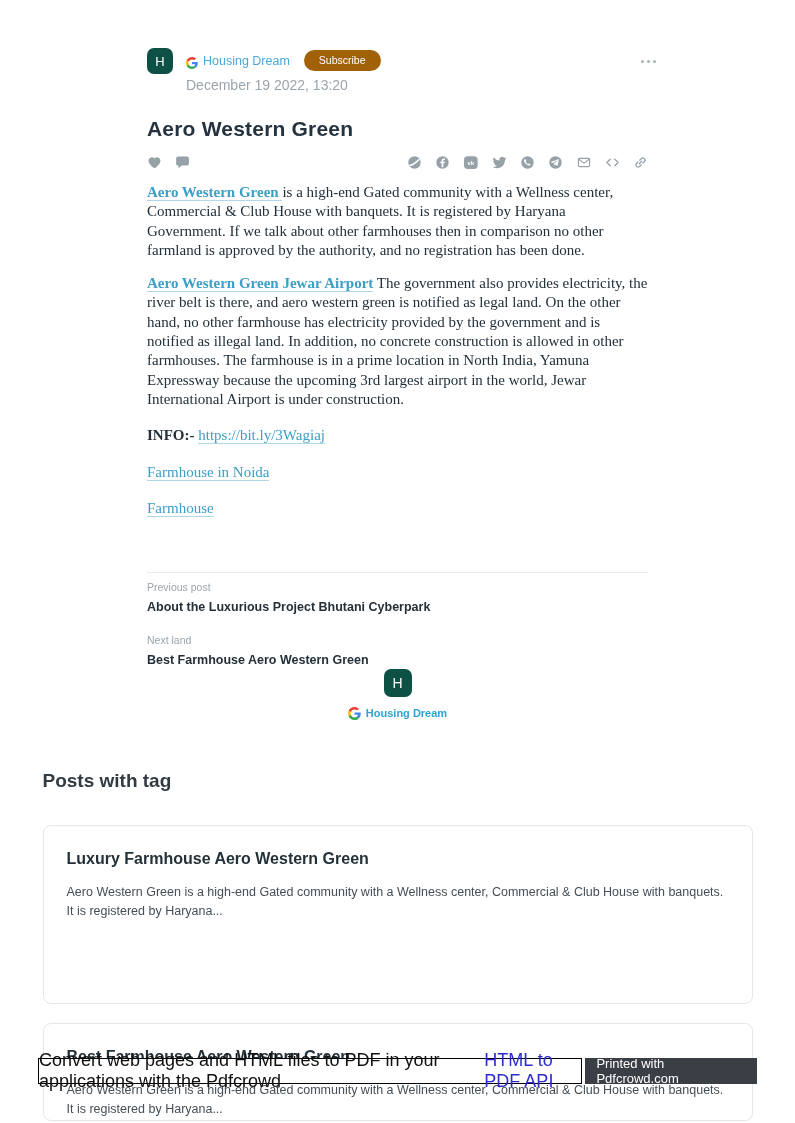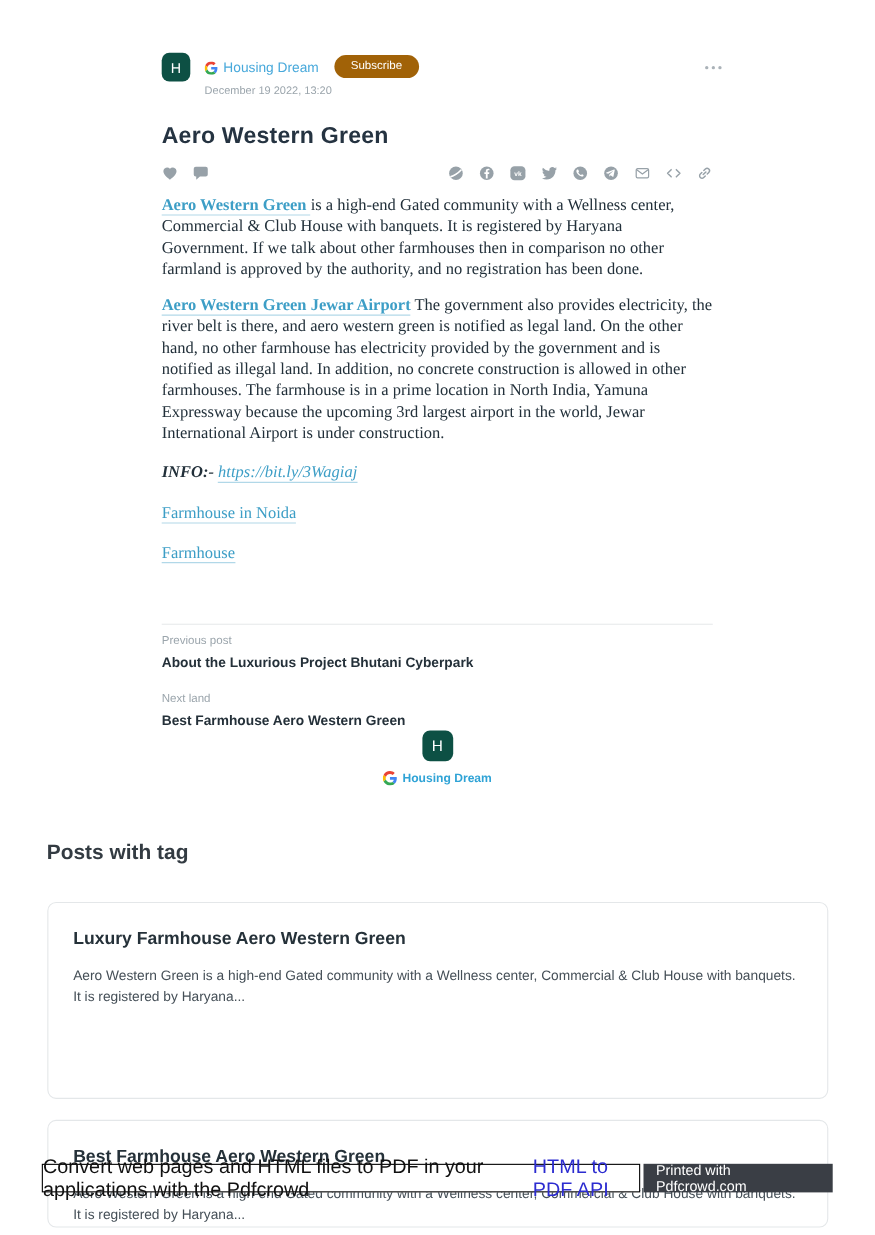--- a/index.html
+++ b/index.html
@@ -21,21 +21,21 @@
   }
   .head-meta { margin-left:13px; padding-top:2px; }
   .name-row { display:flex; align-items:center; }
   .g-icon { width:12px; height:12px; display:inline-block; margin-right:5px; }
   .channel-name { font-size:12.5px; color:#48a9db; cursor:pointer; }
   .subscribe-btn {
     margin-left:14px; background:#a16207; color:#fff; border:none;
     font-size:10.5px; font-family:inherit; padding:4px 15px 5px;
     border-radius:11px; cursor:pointer;
   }
-  .post-date { font-size:10px; color:#9ba5ac; margin-top:6px; }
+  .post-date { font-size:14px; color:#9ba5ac; margin-top:6px; }
   .more-dots { position:absolute; right:-12px; top:8px; display:flex; gap:3px; cursor:pointer; padding:4px; }
   .more-dots i { width:3px; height:3px; border-radius:50%; background:#aab2b8; display:block; }
 
   .post-title { font-size:21px; font-weight:700; color:#253341; margin-top:24px; letter-spacing:.2px; }
 
   .actions { display:flex; align-items:center; margin-top:14px; }
   .actions svg { display:block; }
   .left-actions { display:flex; gap:13px; align-items:center; }
   .share-actions { margin-left:auto; display:flex; gap:13px; align-items:center; }
   .icon-btn { cursor:pointer; line-height:0; }
@@ -44,21 +44,21 @@
   .para { margin-top:13px; }
   .para + .para { margin-top:14px; }
   a.post-link {
     color:#3d9ec6; text-decoration:none; font-weight:bold;
     border-bottom:1px solid rgba(61,158,198,.4); cursor:pointer;
   }
   a.plain-link {
     color:#3d9ec6; text-decoration:none; font-weight:normal;
     border-bottom:1px solid rgba(61,158,198,.4); cursor:pointer;
   }
-  .info-line { margin-top:17px;font-style:italic; }
+  .info-line { margin-top:17px; }
   .info-label { font-weight:bold; color:#22303a; }
   .tag-link-line { margin-top:17px; }
 
   hr.divider { border:none; border-top:1px solid #e8eaec; margin-top:54px; }
 
   .post-nav { margin-top:8px; }
   .nav-label { font-size:10.5px; color:#9ba5ac; }
   .nav-title { font-size:12.5px; font-weight:700; color:#243039; margin-top:7px; cursor:pointer; }
   .nav-group + .nav-group { margin-top:20px; }
 

